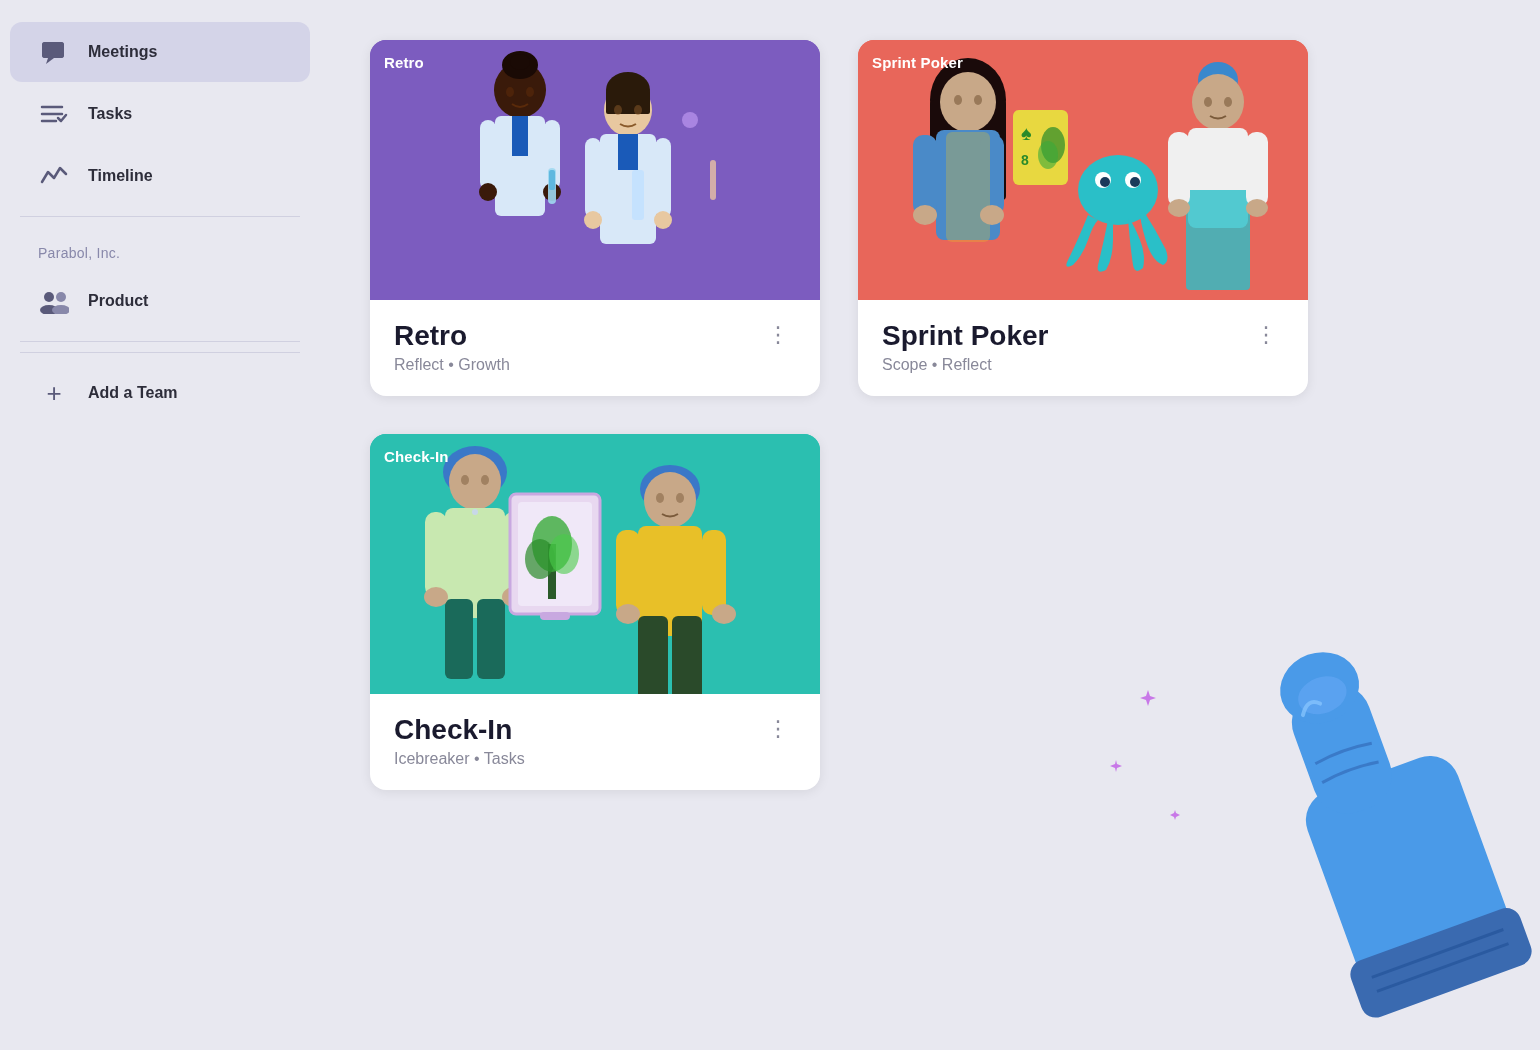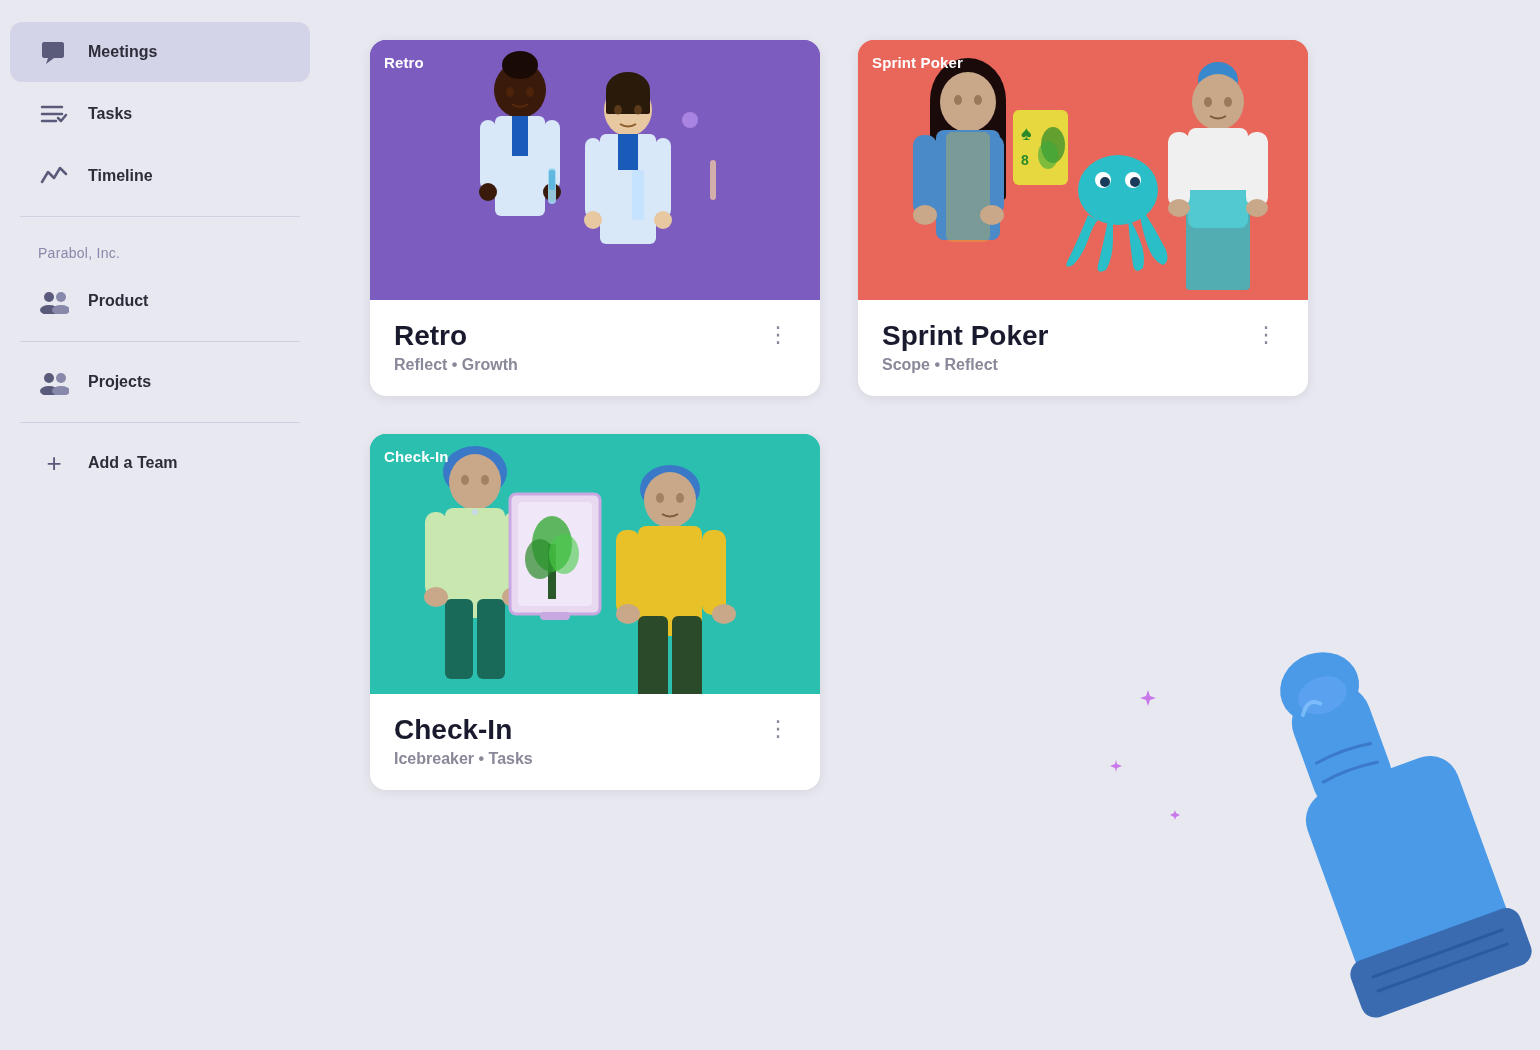--- a/index.html
+++ b/index.html
@@ -127,21 +127,21 @@
     }
     .card-title {
       font-size: 28px;
       font-weight: 700;
       color: #1a1a2e;
       margin-bottom: 4px;
     }
     .card-subtitle {
       font-size: 16px;
       color: #888899;
-      font-weight: 700;
+      font-weight: 400;
     }
     .card-menu {
       font-size: 22px;
       color: #888899;
       cursor: pointer;
       padding: 4px 6px;
       line-height: 1;
       letter-spacing: 0.05em;
     }
 
@@ -234,31 +234,20 @@
         <circle cx="22" cy="9" r="5" fill="#8888aa"></circle>
         <ellipse cx="22" cy="22" rx="9" ry="5" fill="#8888aa"></ellipse>
       </svg>
     </span>
     <span class="sidebar-nav-label">Product</span>
   </div>
 
   <div class="divider"></div>
 
 
-  <div class="sidebar-nav-item">
-    <span class="sidebar-icon">
-      <svg width="30" height="26" viewBox="0 0 30 26" fill="none">
-        <circle cx="10" cy="9" r="5" fill="#5a5a7a"></circle>
-        <ellipse cx="10" cy="22" rx="9" ry="5" fill="#5a5a7a"></ellipse>
-        <circle cx="22" cy="9" r="5" fill="#8888aa"></circle>
-        <ellipse cx="22" cy="22" rx="9" ry="5" fill="#8888aa"></ellipse>
-      </svg>
-    </span>
-    <span class="sidebar-nav-label">Projects</span>
-  </div>
 
   <div class="divider"></div>
 
   <div class="add-team-item">
     <span class="add-icon">+</span>
     <span class="sidebar-nav-label">Add a Team</span>
   </div>
 </nav>
 
 <main class="main">

